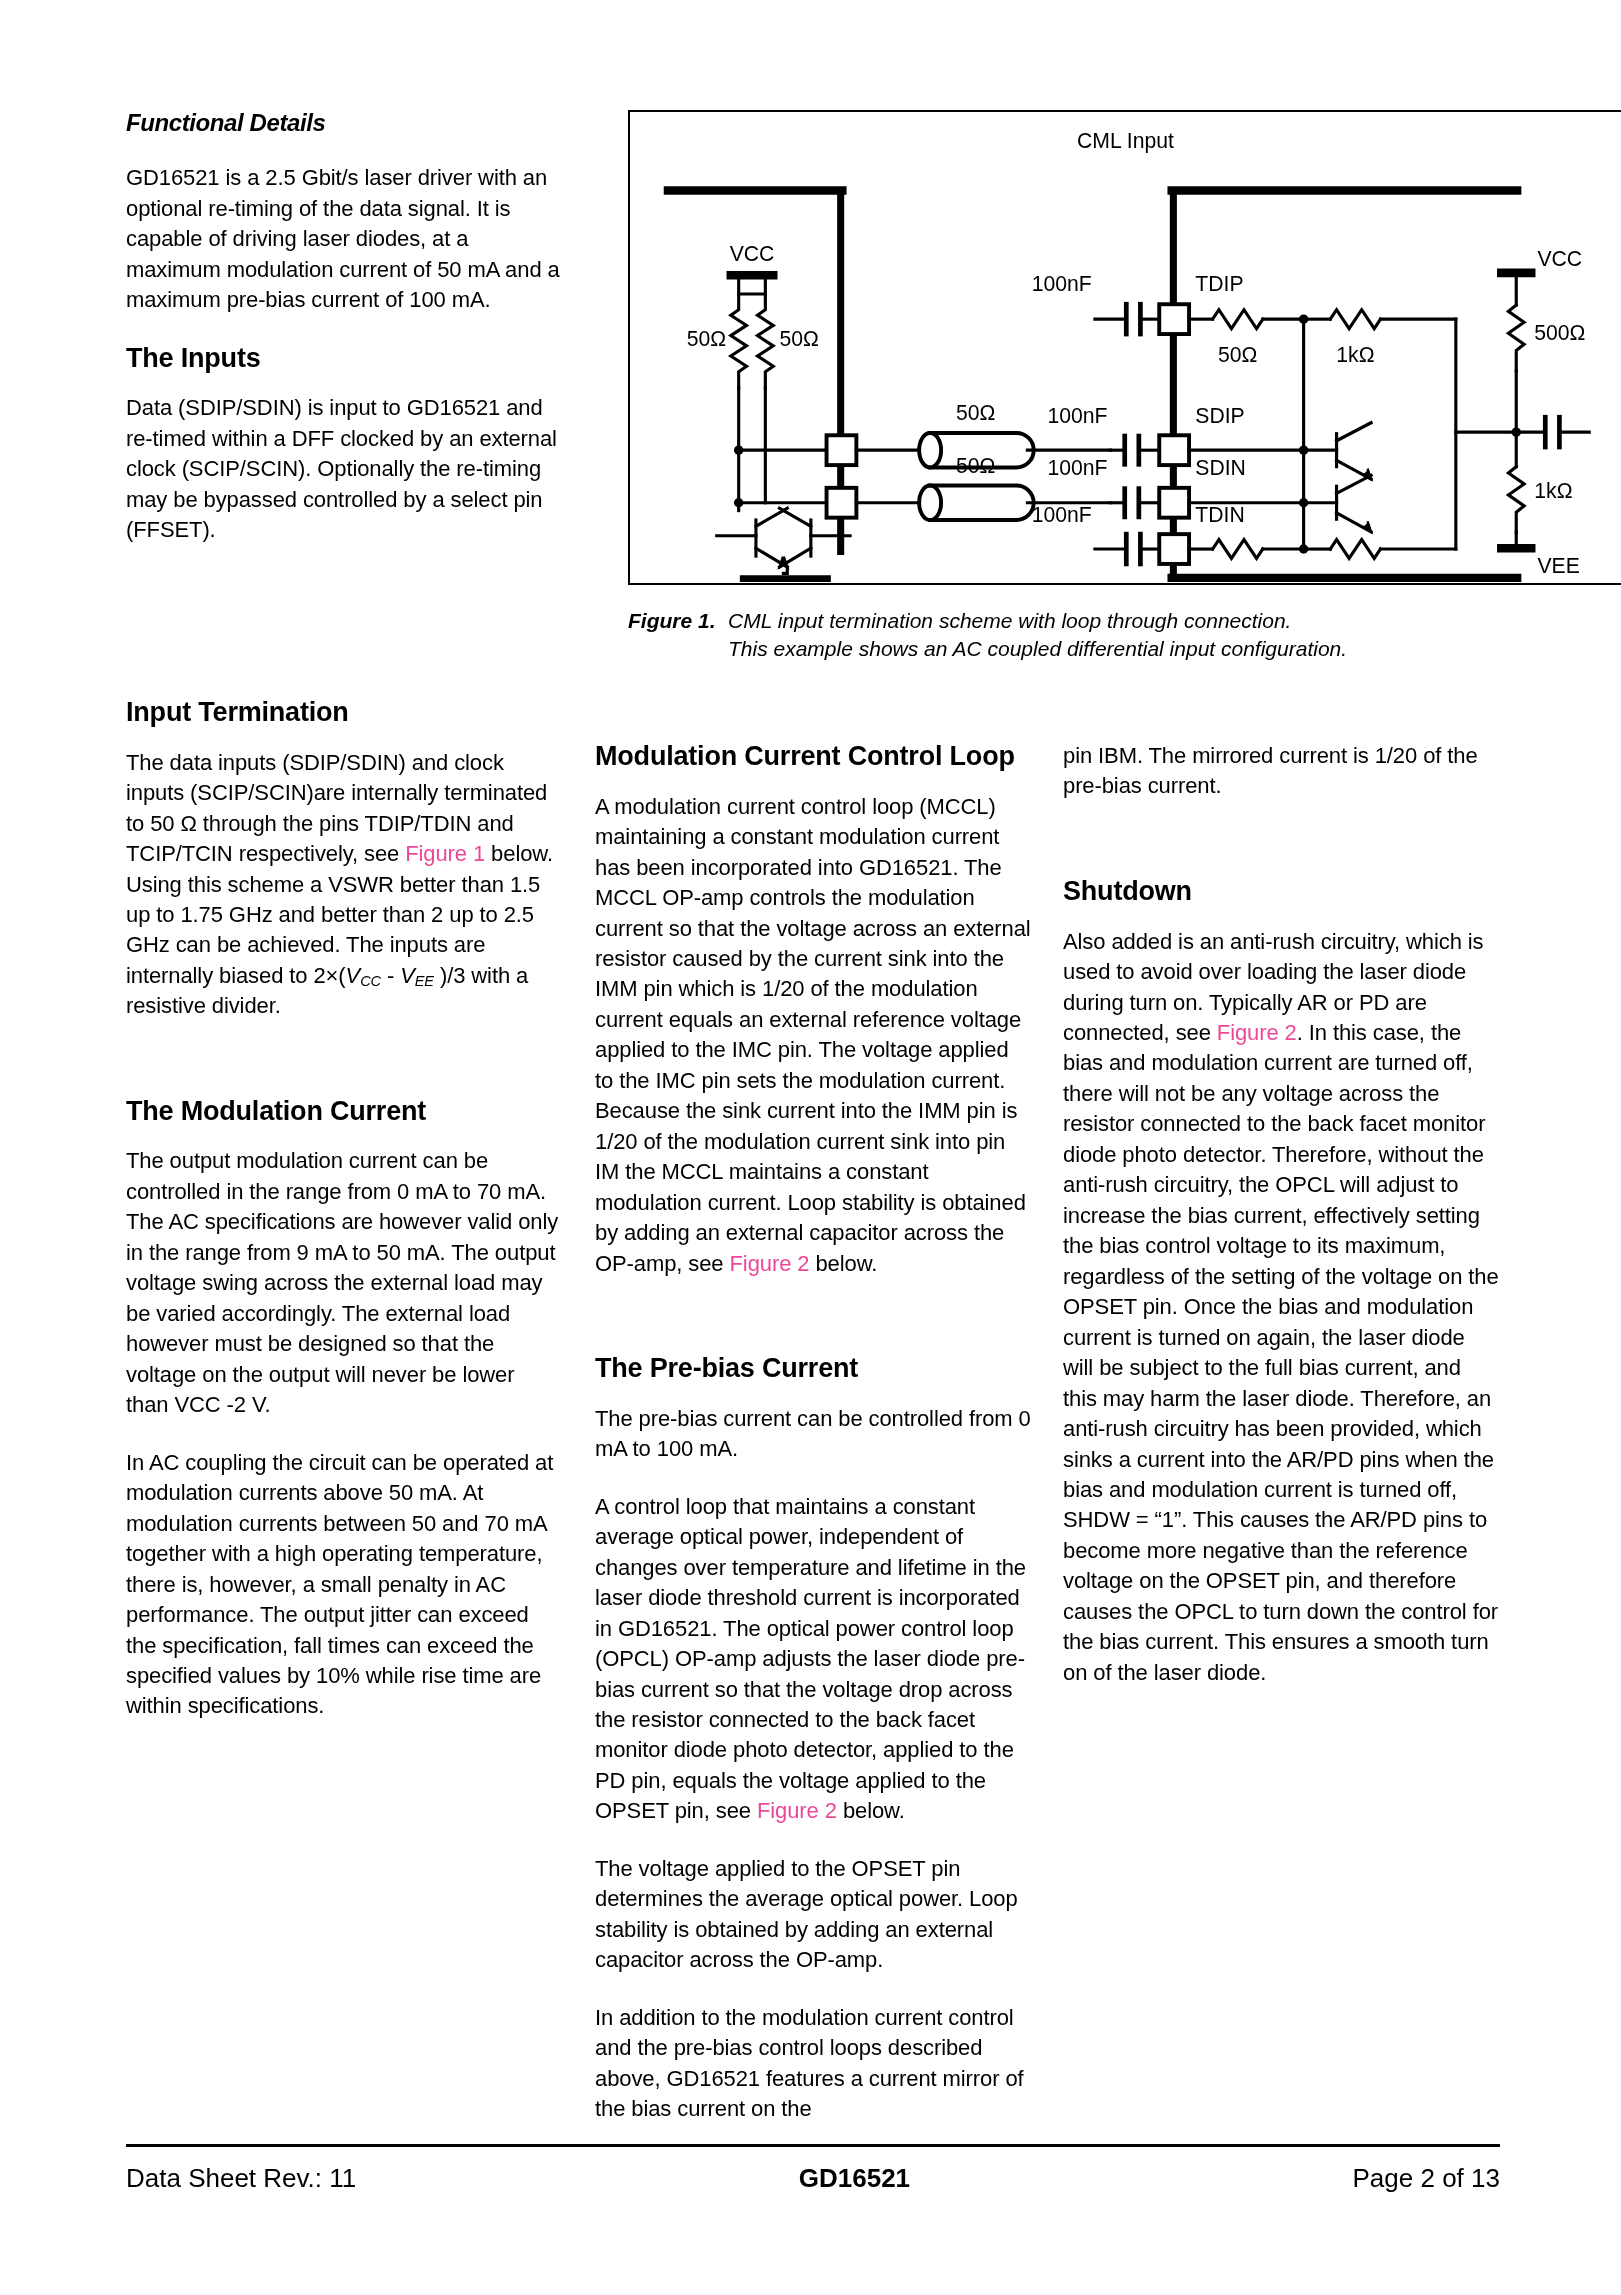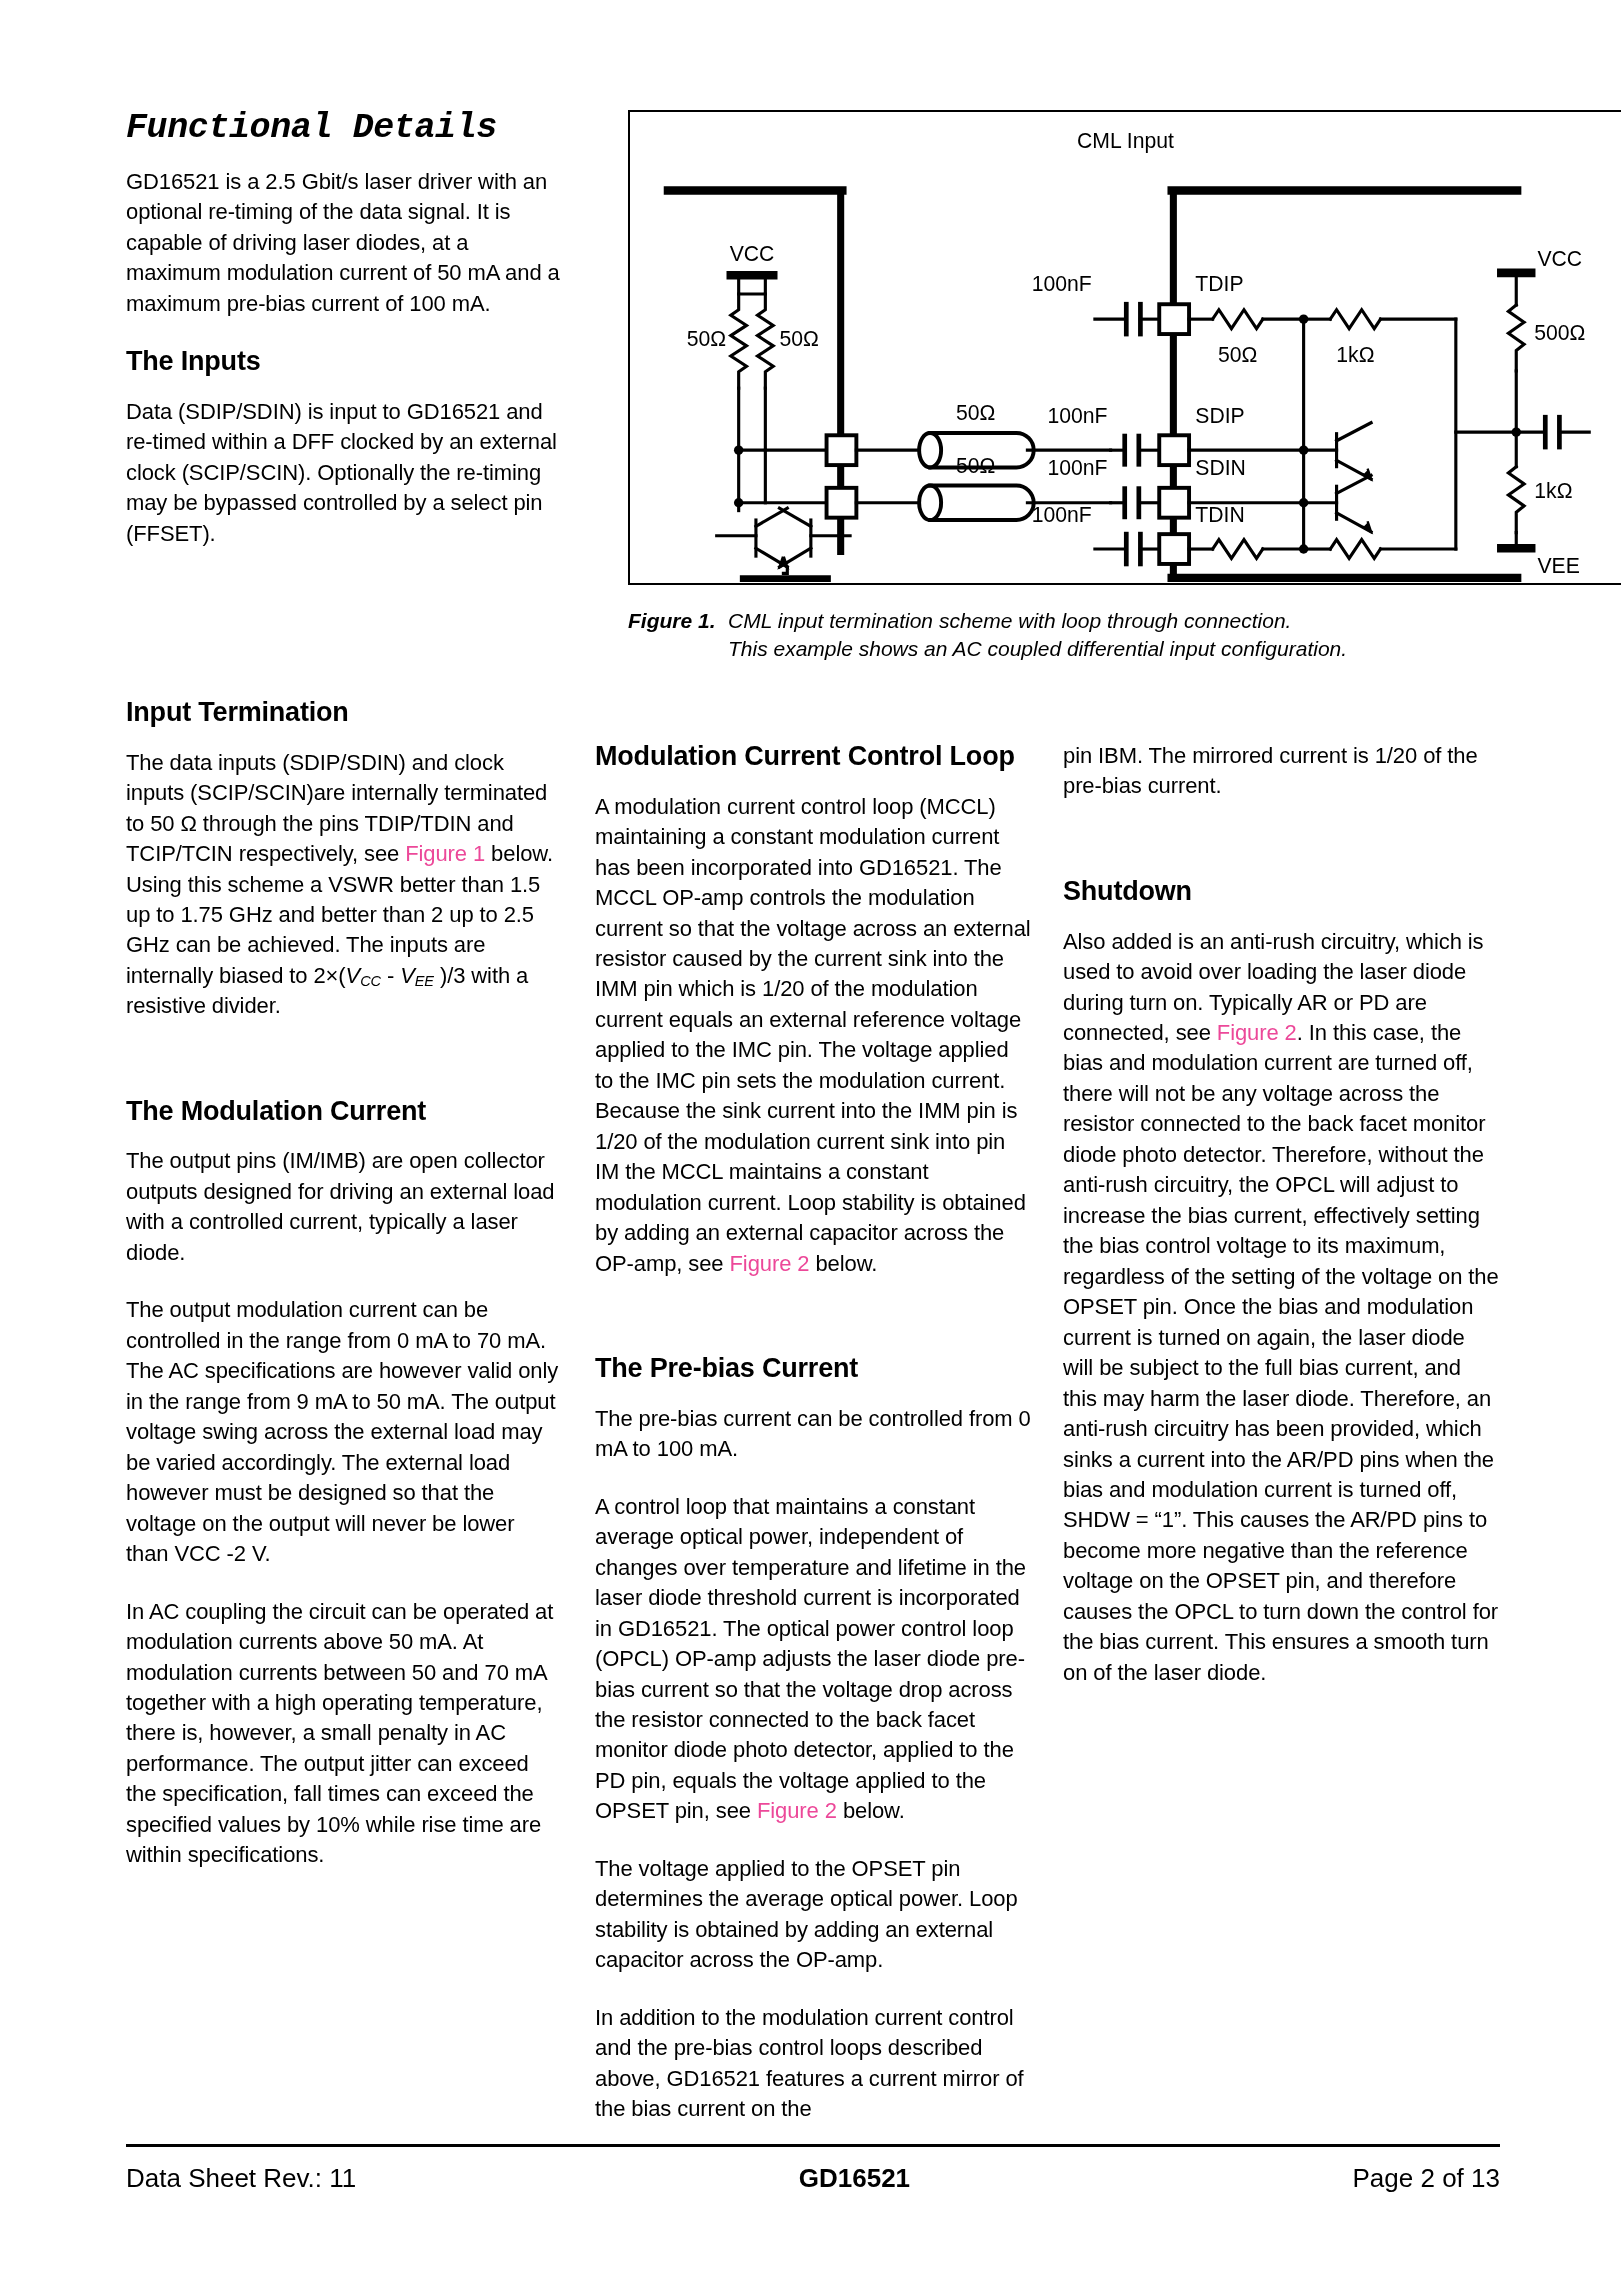--- a/index.html
+++ b/index.html
@@ -40,27 +40,26 @@
 
   .figure-block {
     position: absolute;
     left: 502px;
     top: 0;
     width: 997px;
   }
 
   
   h1.doc-title {
-    font-size: 35px;
+    font-size: 24px;
     font-style: italic;
     font-weight: bold;
     letter-spacing: -0.4px;
-    margin: 0 0 20px 0;
+    margin: 0 0 28px 0;
     line-height: 1.05;
-    font-family: Liberation Mono, monospace;
   }
   h2.sec {
     font-size: 27px;
     font-weight: bold;
     margin: 0 0 20.4px 0;
     line-height: 1.12;
     letter-spacing: -0.2px;
   }
   h2.sec.tight { margin-top: 0; }
 
@@ -350,21 +349,20 @@
 
   <div class="cols">
 
     <div class="col c1">
       <h2 class="sec tight">Input Termination</h2>
       <p class="body"><span>The data inputs (SDIP/SDIN) and clock inputs (SCIP/SCIN)are internally terminated to 50 Ω through the pins TDIP/TDIN and TCIP/TCIN respectively, see </span><span class="xref">Figure 1</span><span> below. Using this scheme a VSWR better than 1.5 up to 1.75 GHz and better than 2 up to 2.5 GHz can be achieved. The inputs are internally biased to 2×(</span><span class="ital">V</span><sub>CC</sub><span> - </span><span class="ital">V</span><sub>EE</sub><span> )/3 with a resistive divider.</span></p>
 
       <div class="spacer-md"></div>
 
       <h2 class="sec">The Modulation Current</h2>
-      <p class="body">The output pins (IM/IMB) are open collector outputs designed for driving an external load with a controlled current, typically a laser diode.</p>
       <p class="body">The output modulation current can be controlled in the range from 0 mA to 70 mA. The AC specifications are however valid only in the range from 9 mA to 50 mA. The output voltage swing across the external load may be varied accordingly. The external load however must be designed so that the voltage on the output will never be lower than VCC -2 V.</p>
       <p class="body">In AC coupling the circuit can be operated at modulation currents above 50 mA. At modulation currents between 50 and 70 mA together with a high operating temperature, there is, however, a small penalty in AC performance. The output jitter can exceed the specification, fall times can exceed the specified values by 10% while rise time are within specifications.</p>
     </div>
 
     <div class="col c2">
       <div style="height:44px"></div>
       <h2 class="sec">Modulation Current Control Loop</h2>
       <p class="body"><span>A modulation current control loop (MCCL) maintaining a constant modulation current has been incorporated into GD16521. The MCCL OP-amp controls the modulation current so that the voltage across an external resistor caused by the current sink into the IMM pin which is 1/20 of the modulation current equals an external reference voltage applied to the IMC pin. The voltage applied to the IMC pin sets the modulation current. Because the sink current into the IMM pin is 1/20 of the modulation current sink into pin IM the MCCL maintains a constant modulation current. Loop stability is obtained by adding an external capacitor across the OP-amp, see </span><span class="xref">Figure 2</span><span> below.</span></p>
 
       <div class="spacer-md"></div>

